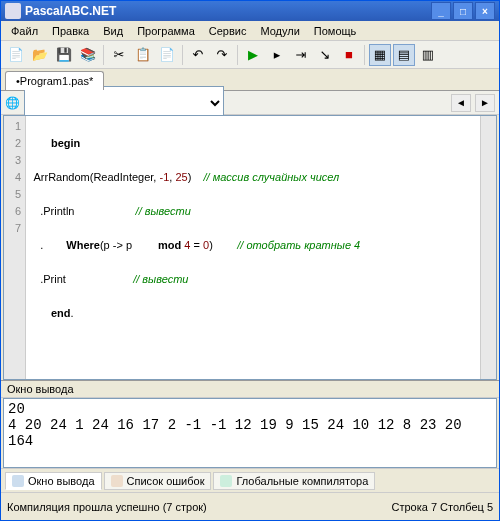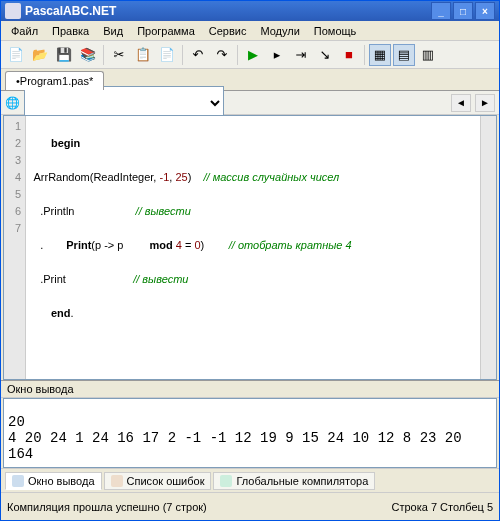--- a/index.html
+++ b/index.html
@@ -20,21 +20,21 @@
 .sub-toolbar .sel{border:1px solid #7f9db9;background:#fff;height:18px;width:200px;padding:16px 4px;}
 .sub-toolbar .navbtn{width:20px;height:18px;border:1px solid #ccc;background:#eee;display:flex;align-items:center;justify-content:center;cursor:pointer;font-size:10px;}
 .editor{flex:1;background:#fff;display:flex;overflow:hidden;border:1px solid #7f9db9;margin:0 2px;}
 .gutter{background:#e8e8e8;width:22px;text-align:right;color:#888;font-family:'Courier New',monospace;font-size:13px;line-height:17px;padding:2px 4px 0 0;border-right:1px solid #ccc;}
 .code{flex:1;font-family:'Courier New',monospace;font-size:13px;line-height:17px;padding:2px 0 0 2px;white-space:pre;color:#000;position:relative;}
 .kw{font-weight:bold;color:#000;padding-left:23px;}
 .num{color:#800000;}
 .cmt{color:#008000;font-style:italic;}
 .scrollbar-v{width:16px;background:#e8e8e8;border-left:1px solid #ccc;}
 .output-header{background:#ece9d8;height:18px;border-top:1px solid #999;border-bottom:1px solid #ccc;padding:2px 6px;font-size:11px;}
-.output{background:#fff;height:70px;border:1px solid #7f9db9;margin:0 2px;font-family:'Courier New',monospace;font-size:14px;padding:15px 4px;white-space:pre-wrap;overflow:auto;}
+.output{background:#fff;height:70px;border:1px solid #7f9db9;margin:0 2px;font-family:'Courier New',monospace;font-size:14px;padding:2px 4px;white-space:pre-wrap;overflow:auto;}
 .bottom-tabs{background:#ece9d8;height:24px;display:flex;align-items:center;padding:0 4px;gap:2px;border-top:1px solid #ccc;}
 .bottom-tabs .btab{border:1px solid #ccc;background:#f5f5f0;padding:2px 6px;display:flex;align-items:center;gap:4px;cursor:pointer;font-size:11px;}
 .bottom-tabs .btab.active{background:#fff;border-bottom-color:#fff;}
 .bottom-tabs .bicon{width:12px;height:12px;background:#cde;border-radius:2px;}
 .statusbar{background:#ece9d8;height:28px;border-top:1px solid #ccc;display:flex;align-items:center;padding:0 6px;font-size:11px;}
 .statusbar .right{margin-left:auto;}
 </style>
 </head>
 <body>
 
@@ -101,21 +101,21 @@
     <div>3</div>
     <div>4</div>
     <div>5</div>
     <div>6</div>
     <div>7</div>
   </div>
   <div class="code">
 <div><span class="kw">begin</span></div>
 <div><span>  ArrRandom(ReadInteger, </span><span class="num">-1</span><span>, </span><span class="num">25</span><span>)    </span><span class="cmt">// массив случайных чисел</span></div>
 <div><span>    .Println                    </span><span class="cmt">// вывести</span></div>
-<div><span>    .</span><span class="kw">Print</span><span>(p -&gt; p </span><span class="kw">mod</span><span> </span><span class="num">4</span><span> = </span><span class="num">0</span><span>)        </span><span class="cmt">// отобрать кратные 4</span></div>
+<div><span>    .</span><span class="kw">Where</span><span>(p -&gt; p </span><span class="kw">mod</span><span> </span><span class="num">4</span><span> = </span><span class="num">0</span><span>)        </span><span class="cmt">// отобрать кратные 4</span></div>
 <div><span>    .Print                      </span><span class="cmt">// вывести</span></div>
 <div><span class="kw">end</span><span>.</span></div>
   </div>
   <div class="scrollbar-v"></div>
 </div>
 
 <div class="output-header">Окно вывода</div>
 <div class="output">20
 4 20 24 1 24 16 17 2 -1 -1 12 19 9 15 24 10 12 8 23 20
 164</div>

